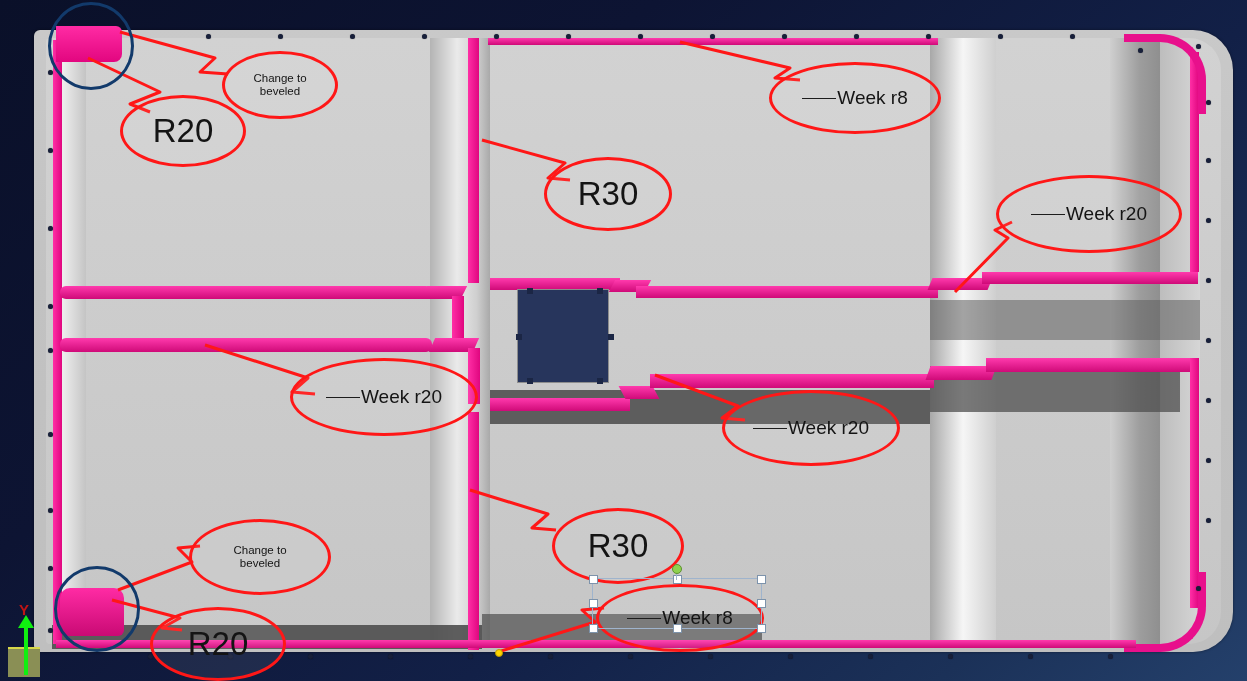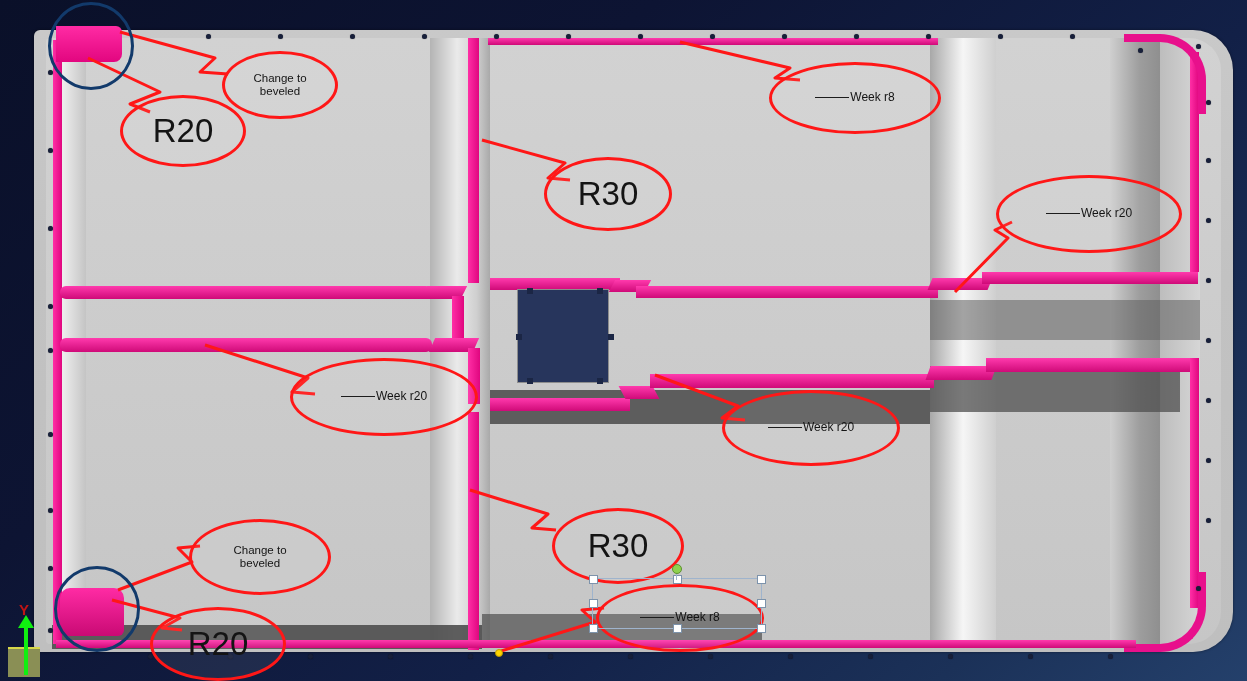--- a/index.html
+++ b/index.html
@@ -47,21 +47,21 @@
   .ellipse{
     position:absolute;border:3px solid #ff1717;border-radius:50%;
     background:rgba(255,255,255,.07);
     display:flex;align-items:center;justify-content:center;
   }
   .ellipse .txt{
     color:#141414;white-space:nowrap;text-align:center;line-height:1.12;
   }
   .t-big{font-size:33px;}
   .t-small{font-size:11.5px;}
-  .t-lbl{font-size:12px;}
+  .t-lbl{font-size:19px;}
   .dash{display:inline-block;width:34px;height:0;border-top:1.4px solid #1c1c1c;
         vertical-align:middle;margin-right:1px;position:relative;top:-1px;}
   .hl-circle{position:absolute;border:3.5px solid #123a6b;border-radius:50%;background:transparent;}
 
   
   #selection-box{position:absolute;border:1px solid #9fb4cd;}
   .sh{position:absolute;width:7px;height:7px;background:#ffffff;border:1px solid #7d93ab;}
   #rot-stem{position:absolute;width:1px;background:#9fb4cd;}
   #rot-handle{position:absolute;width:8px;height:8px;border-radius:50%;
               background:#8fd14f;border:1px solid #5d9130;}

